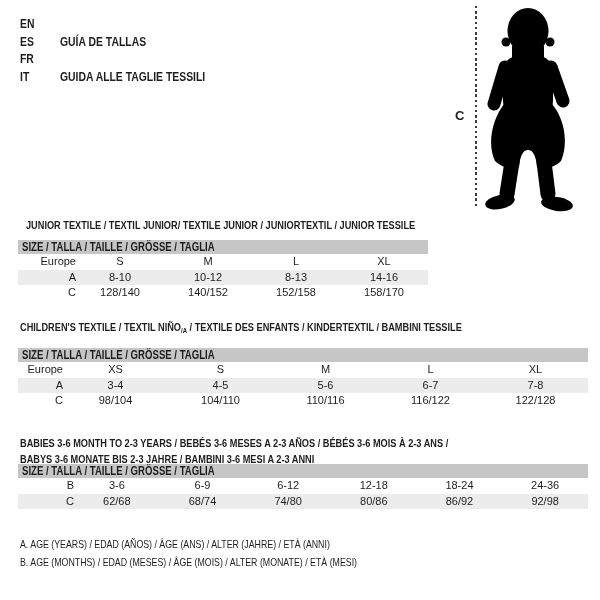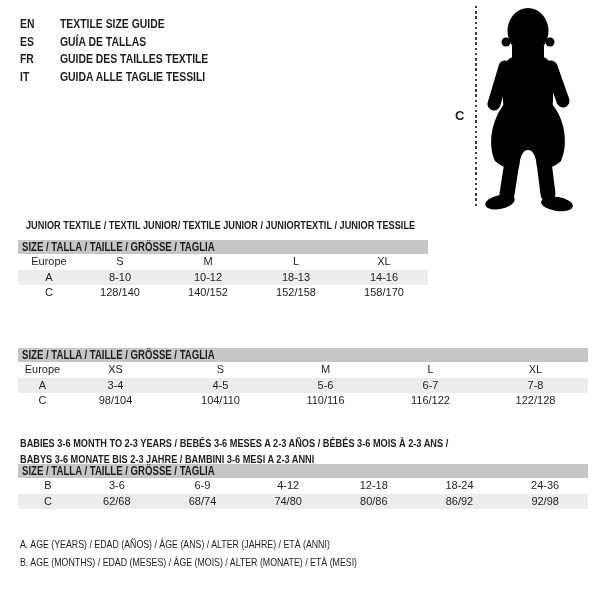--- a/index.html
+++ b/index.html
@@ -21,42 +21,40 @@
   .baby-svg{position:absolute;left:479px;top:4px;}
   
   .sec-title{position:absolute;font-weight:bold;font-size:11.5px;line-height:16px;}
   .subs{font-size:7.5px;vertical-align:-2px;}
   
   .tbl{position:absolute;}
   .tbl-head{height:14px;line-height:14px;font-weight:bold;font-size:12px;padding-left:4px;}
   table.sizes{border-collapse:collapse;width:100%;table-layout:fixed;}
   table.sizes td{height:15.5px;line-height:15.5px;font-size:11px;text-align:center;padding:0;
     overflow:hidden;white-space:nowrap;}
-  table.sizes td.lbl{text-align:center;padding-left:4px;}
+  table.sizes td.lbl{text-align:right;padding-left:4px;}
   
   .notes{position:absolute;left:20px;top:536px;}
   .note-line{height:17.6px;line-height:17.6px;font-weight:normal;font-size:11px;}
 </style>
 </head>
 <body>
 
 <div id="screen" style="background: rgb(255, 255, 255); color: rgb(29, 29, 27);">
 
   <div class="lang-block">
     <div class="lang-row">
       <span class="lang-code"><span class="cond">EN</span></span>
-      <span><span class="cond">TEXTILE SIZE GUIDE</span></span>
     </div>
     <div class="lang-row">
       <span class="lang-code"><span class="cond">ES</span></span>
       <span><span class="cond">GUÍA DE TALLAS</span></span>
     </div>
     <div class="lang-row">
       <span class="lang-code"><span class="cond">FR</span></span>
-      <span><span class="cond">GUIDE DES TAILLES TEXTILE</span></span>
     </div>
     <div class="lang-row">
       <span class="lang-code"><span class="cond">IT</span></span>
       <span><span class="cond">GUIDA ALLE TAGLIE TESSILI</span></span>
     </div>
   </div>
 
   <div class="dotted-line"></div>
   <div class="height-label">C</div>
 
@@ -97,34 +95,37 @@
           <td class="lbl">Europe</td>
           <td>S</td>
           <td>M</td>
           <td>L</td>
           <td>XL</td>
         </tr>
         <tr style="background: rgb(236, 236, 236);">
           <td class="lbl">A</td>
           <td>8-10</td>
           <td>10-12</td>
-          <td>18-13</td>
+          <td>8-13</td>
           <td>14-16</td>
         </tr>
         <tr>
           <td class="lbl">C</td>
           <td>128/140</td>
           <td>140/152</td>
           <td>152/158</td>
           <td>158/170</td>
         </tr>
       </tbody>
     </table>
   </div>
 
+  <div class="sec-title" style="left:20px;top:319px;">
+    <span class="cond"><span>CHILDREN'S TEXTILE / TEXTIL NIÑO</span><span class="subs">/A</span><span> / TEXTILE DES ENFANTS / KINDERTEXTIL / BAMBINI TESSILE</span></span>
+  </div>
   <div class="tbl" style="left:18px;top:348px;width:570px;">
     <div class="tbl-head" style="background: rgb(197, 198, 197);">
       <span class="cond">SIZE / TALLA / TAILLE / GRÖSSE / TAGLIA</span>
     </div>
     <table class="sizes">
       <colgroup>
           <col style="width:45px">
           <col>
           <col>
           <col>
@@ -176,21 +177,21 @@
           <col>
           <col>
           <col>
           <col>
         </colgroup>
       <tbody>
         <tr>
           <td class="lbl">B</td>
           <td>3-6</td>
           <td>6-9</td>
-          <td>4-12</td>
+          <td>6-12</td>
           <td>12-18</td>
           <td>18-24</td>
           <td>24-36</td>
         </tr>
         <tr style="background: rgb(236, 236, 236);">
           <td class="lbl">C</td>
           <td>62/68</td>
           <td>68/74</td>
           <td>74/80</td>
           <td>80/86</td>

